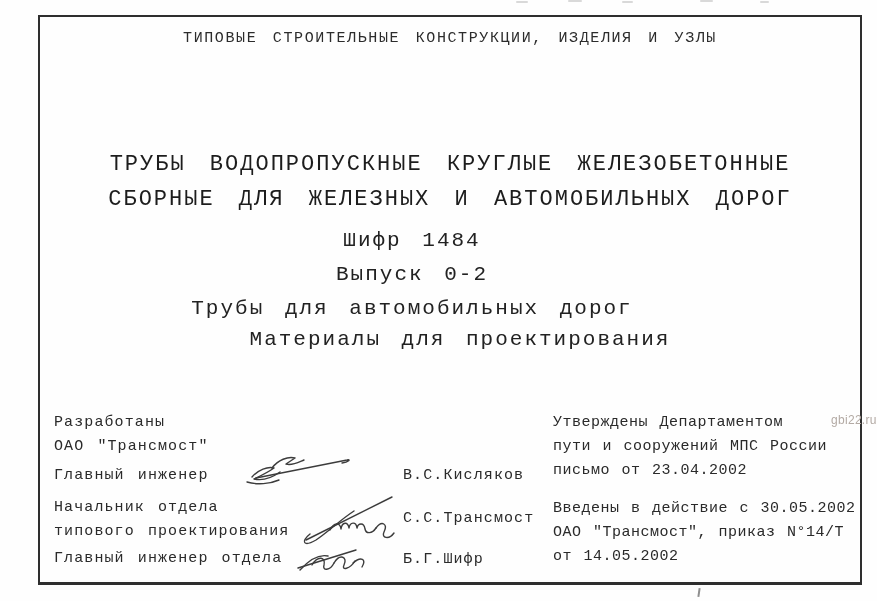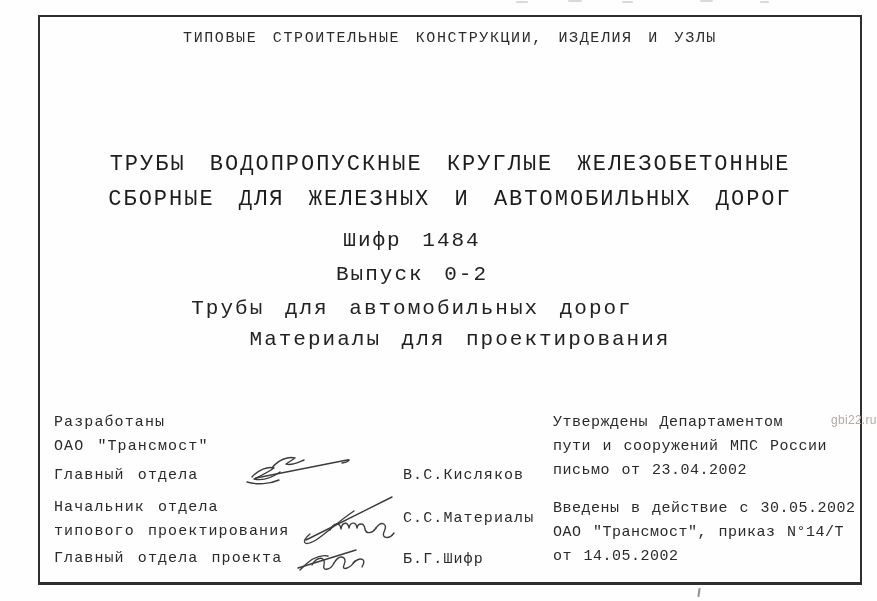--- a/index.html
+++ b/index.html
@@ -106,24 +106,24 @@
   <div class="line center-full title title-2">СБОРНЫЕ ДЛЯ ЖЕЛЕЗНЫХ И АВТОМОБИЛЬНЫХ ДОРОГ</div>
 
   <div class="line center-sub subtitle sub-1">Шифр 1484</div>
   <div class="line center-sub subtitle sub-2">Выпуск 0-2</div>
   <div class="line center-sub subtitle sub-3">Трубы для автомобильных дорог</div>
   <div class="line center-sub subtitle sub-4">Материалы для проектирования</div>
 
   <div class="line small" style="left:54px; top:414px;">Разработаны</div>
   <div class="line small" style="left:54px; top:438px;">ОАО "Трансмост"</div>
 
-  <div class="line small" style="left:54px; top:467px;">Главный отдела</div>
+  <div class="line small" style="left:54px; top:467px;">Главный инженер</div>
   <div class="line small" style="left:54px; top:499px;">Начальник отдела</div>
   <div class="line small" style="left:54px; top:523px;">типового проектирования</div>
-  <div class="line small" style="left:54px; top:550px;">Главный отдела проекта</div>
+  <div class="line small" style="left:54px; top:550px;">Главный инженер отдела</div>
 
   <svg class="sig" style="left:242px; top:447px;" width="114" height="40" viewBox="0 0 114 40">
     <path d="M10,30 C16,23 26,19 32,21 C25,26 16,30 12,32 C21,34 31,30 38,25"></path>
     <path d="M30,21 C36,13 46,9 53,11 L44,17 C50,19 57,15 62,13"></path>
     <path d="M14,31 L105,13 C109,12 107,15 100,16"></path>
     <path d="M5,35 C15,38 28,37 37,33"></path>
   </svg>
   <svg class="sig" style="left:296px; top:490px;" width="118" height="58" viewBox="0 0 118 58">
     <path d="M14,44 C4,52 8,57 20,50 C31,43 44,30 58,21"></path>
     <path d="M10,50 L96,7"></path>
@@ -132,21 +132,21 @@
   </svg>
   <svg class="sig" style="left:294px; top:541px;" width="86" height="34" viewBox="0 0 86 34">
     <path d="M6,29 C15,19 25,13 34,15"></path>
     <path d="M4,27 L62,9"></path>
     <path d="M18,24 C24,14 32,16 30,24 C28,30 36,30 40,22"></path>
     <path d="M40,22 C46,12 54,16 50,24 C47,30 56,28 61,20"></path>
     <path d="M59,22 C67,15 73,18 68,26"></path>
   </svg>
 
   <div class="line small" style="left:403px; top:467px;">В.С.Кисляков</div>
-  <div class="line small" style="left:403px; top:510px;">С.С.Материалы</div>
+  <div class="line small" style="left:403px; top:510px;">С.С.Трансмост</div>
   <div class="line small" style="left:403px; top:551px;">Б.Г.Шифр</div>
 
   <div class="line small-right" style="left:553px; top:414px;">Утверждены Департаментом</div>
   <div class="line small-right" style="left:553px; top:438px;">пути и сооружений МПС России</div>
   <div class="line small-right" style="left:553px; top:462px;">письмо от 23.04.2002</div>
 
   <div class="line small-right" style="left:553px; top:500px;">Введены в действие с 30.05.2002</div>
   <div class="line small-right" style="left:553px; top:524px;">ОАО "Трансмост", приказ N°14/Т</div>
   <div class="line small-right" style="left:553px; top:548px;">от 14.05.2002</div>
 

